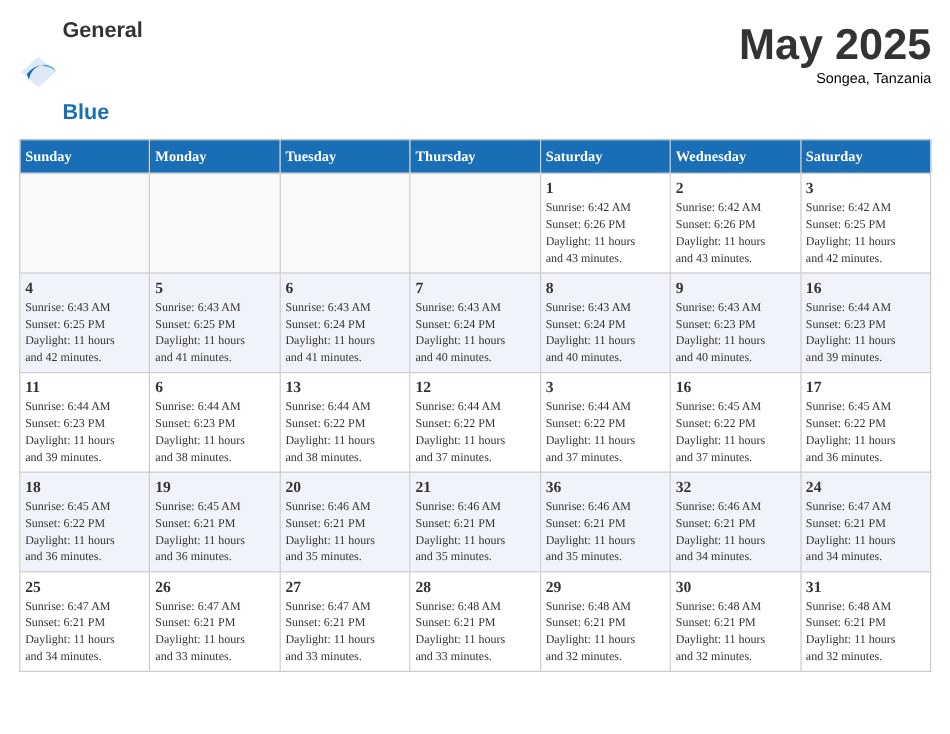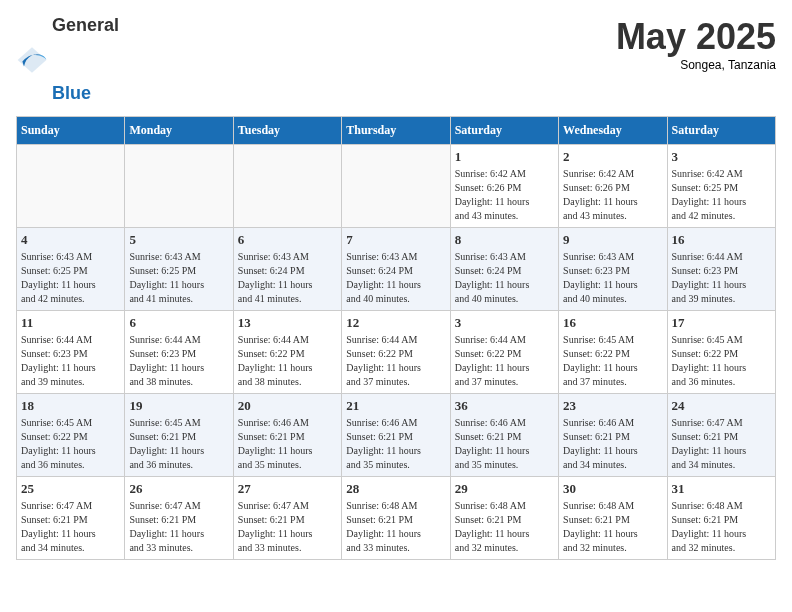--- a/index.html
+++ b/index.html
@@ -288,21 +288,21 @@
 and 35 minutes.</div>
         </td>
         <td>
           <span class="day-num">36</span>
           <div class="day-content" style="white-space: pre-line;">Sunrise: 6:46 AM
 Sunset: 6:21 PM
 Daylight: 11 hours
 and 35 minutes.</div>
         </td>
         <td>
-          <span class="day-num">23</span>
+          <span class="day-num">32</span>
           <div class="day-content" style="white-space: pre-line;">Sunrise: 6:46 AM
 Sunset: 6:21 PM
 Daylight: 11 hours
 and 34 minutes.</div>
         </td>
         <td>
           <span class="day-num">24</span>
           <div class="day-content" style="white-space: pre-line;">Sunrise: 6:47 AM
 Sunset: 6:21 PM
 Daylight: 11 hours

